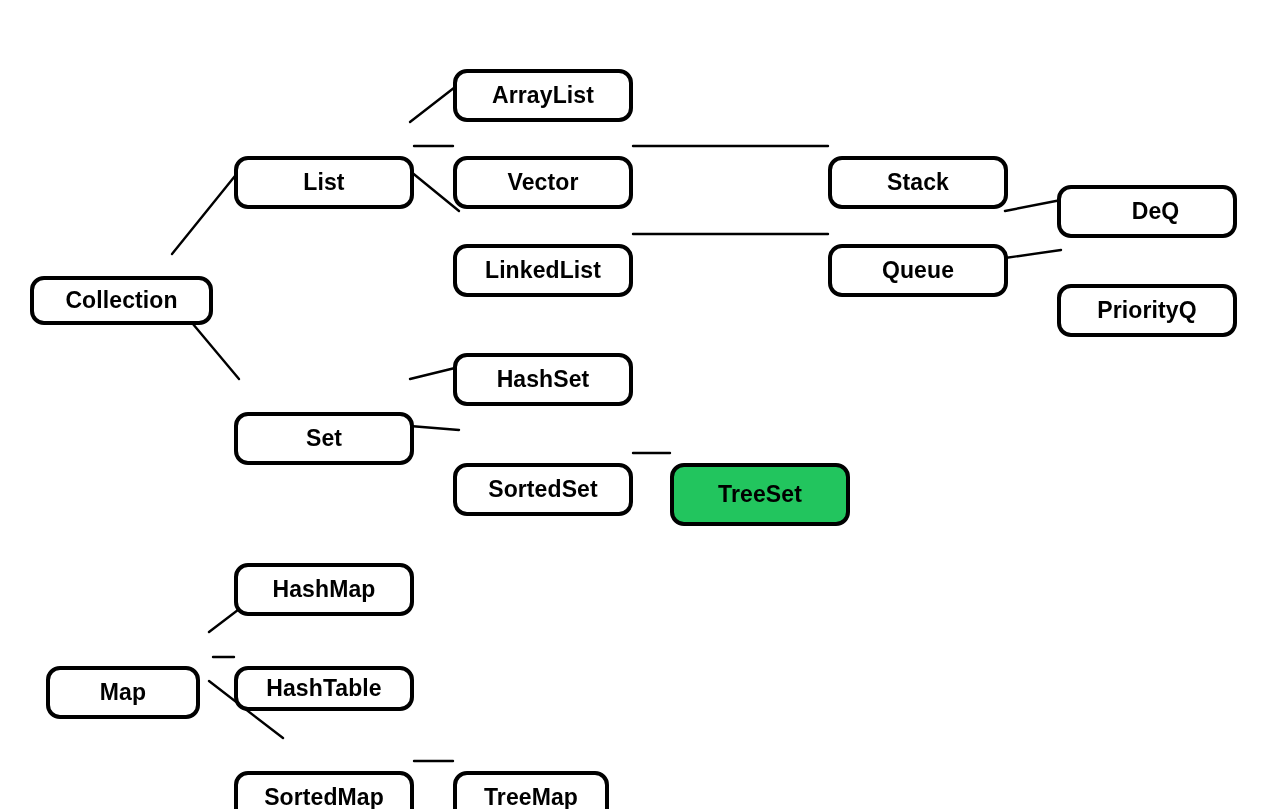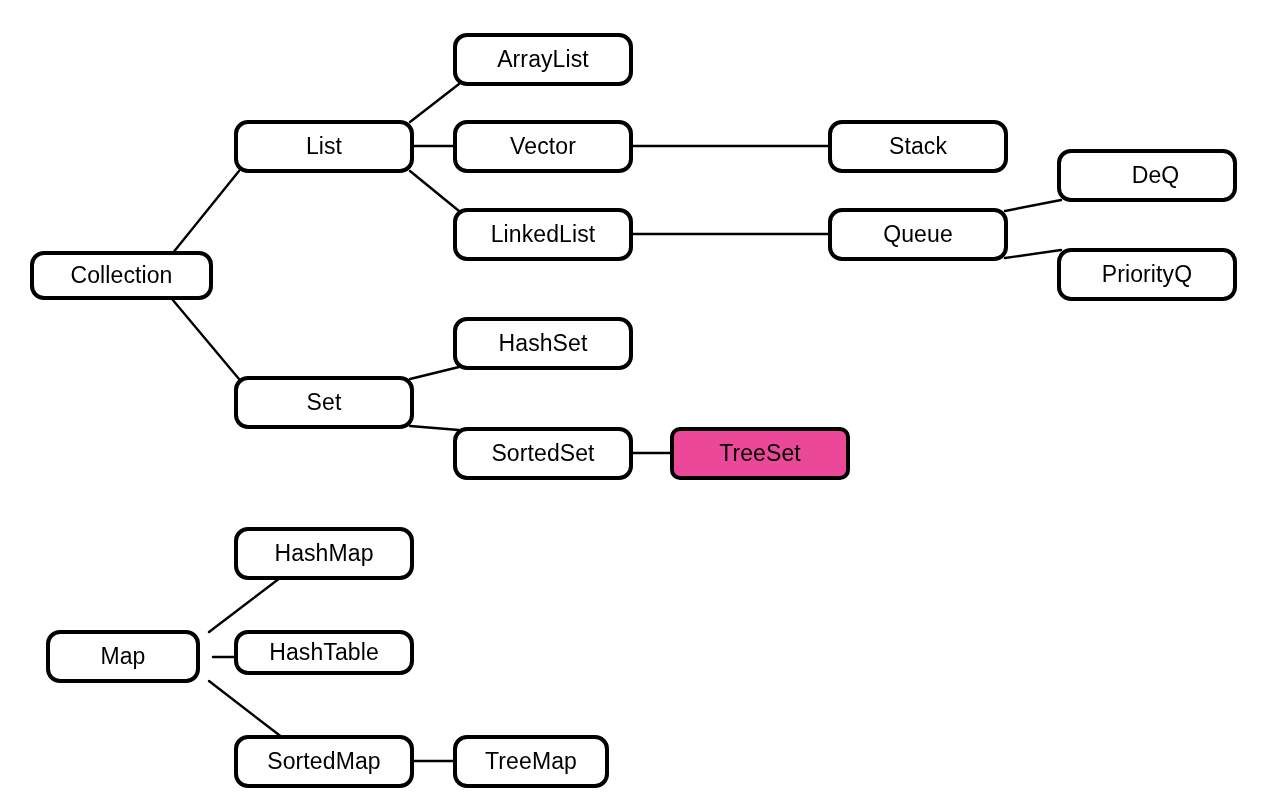--- a/index.html
+++ b/index.html
@@ -27,26 +27,27 @@
   .node {
     position: absolute;
     box-sizing: border-box;
     background: #ffffff;
     border: 4px solid #000000;
     border-radius: 14px;
     display: flex;
     align-items: center;
     justify-content: center;
     color: #000000;
-    font-weight: normal;
+    font-weight: bold;
     font-size: 23px;
     letter-spacing: 0.1px;
     line-height: 1;
     white-space: nowrap;
     z-index: 2;
+    margin-top: 36px;
   }
   .node-label {
     pointer-events: none;
   }
 </style>
 </head>
 <body>
 
 <div id="diagram">
   <svg id="edge-layer" viewBox="0 0 1280 809" xmlns="http://www.w3.org/2000/svg">
@@ -60,21 +61,21 @@
       <line x1="1005" y1="211" x2="1061" y2="200" stroke="#000000" stroke-width="2.4" stroke-linecap="round"></line>
       <line x1="1005" y1="258" x2="1061" y2="250" stroke="#000000" stroke-width="2.4" stroke-linecap="round"></line>
       <line x1="410" y1="379" x2="459" y2="367" stroke="#000000" stroke-width="2.4" stroke-linecap="round"></line>
       <line x1="410" y1="426" x2="459" y2="430" stroke="#000000" stroke-width="2.4" stroke-linecap="round"></line>
       <line x1="633" y1="453" x2="670" y2="453" stroke="#000000" stroke-width="2.4" stroke-linecap="round"></line>
       <line x1="209" y1="632" x2="280" y2="578" stroke="#000000" stroke-width="2.4" stroke-linecap="round"></line>
       <line x1="213" y1="657" x2="234" y2="657" stroke="#000000" stroke-width="2.4" stroke-linecap="round"></line>
       <line x1="209" y1="681" x2="283" y2="738" stroke="#000000" stroke-width="2.4" stroke-linecap="round"></line>
       <line x1="414" y1="761" x2="453" y2="761" stroke="#000000" stroke-width="2.4" stroke-linecap="round"></line>
     </svg>
-<div class="node" style="left: 30px; top: 251px; width: 183px; height: 49px; background: rgb(255, 255, 255); border-color: rgb(0, 0, 0);">
+<div class="node" style="left: 30px; top: 240px; width: 183px; height: 49px; background: rgb(255, 255, 255); border-color: rgb(0, 0, 0);">
       <span class="node-label">Collection</span>
     </div>
     <div class="node" style="left: 234px; top: 120px; width: 180px; height: 53px; background: rgb(255, 255, 255); border-color: rgb(0, 0, 0);">
       <span class="node-label">List</span>
     </div>
     <div class="node" style="left: 453px; top: 33px; width: 180px; height: 53px; background: rgb(255, 255, 255); border-color: rgb(0, 0, 0);">
       <span class="node-label">ArrayList</span>
     </div>
     <div class="node" style="left: 453px; top: 120px; width: 180px; height: 53px; background: rgb(255, 255, 255); border-color: rgb(0, 0, 0);">
       <span class="node-label">Vector</span>
@@ -96,21 +97,21 @@
     </div>
     <div class="node" style="left: 234px; top: 376px; width: 180px; height: 53px; background: rgb(255, 255, 255); border-color: rgb(0, 0, 0);">
       <span class="node-label">Set</span>
     </div>
     <div class="node" style="left: 453px; top: 317px; width: 180px; height: 53px; background: rgb(255, 255, 255); border-color: rgb(0, 0, 0);">
       <span class="node-label">HashSet</span>
     </div>
     <div class="node" style="left: 453px; top: 427px; width: 180px; height: 53px; background: rgb(255, 255, 255); border-color: rgb(0, 0, 0);">
       <span class="node-label">SortedSet</span>
     </div>
-    <div class="node" style="left: 670px; top: 427px; width: 180px; height: 53px; background: #ec4899; border-color: rgb(0, 0, 0); border-radius: 10px;">
+    <div class="node" style="left: 670px; top: 427px; width: 180px; height: 63px; background: #22c55e; border-color: rgb(0, 0, 0);">
       <span class="node-label">TreeSet</span>
     </div>
     <div class="node" style="left: 46px; top: 630px; width: 154px; height: 53px; background: rgb(255, 255, 255); border-color: rgb(0, 0, 0);">
       <span class="node-label">Map</span>
     </div>
     <div class="node" style="left: 234px; top: 527px; width: 180px; height: 53px; background: rgb(255, 255, 255); border-color: rgb(0, 0, 0); align-items: center;">
       <span class="node-label">HashMap</span>
     </div>
     <div class="node" style="left: 234px; top: 630px; width: 180px; height: 45px; background: rgb(255, 255, 255); border-color: rgb(0, 0, 0);">
       <span class="node-label">HashTable</span>

